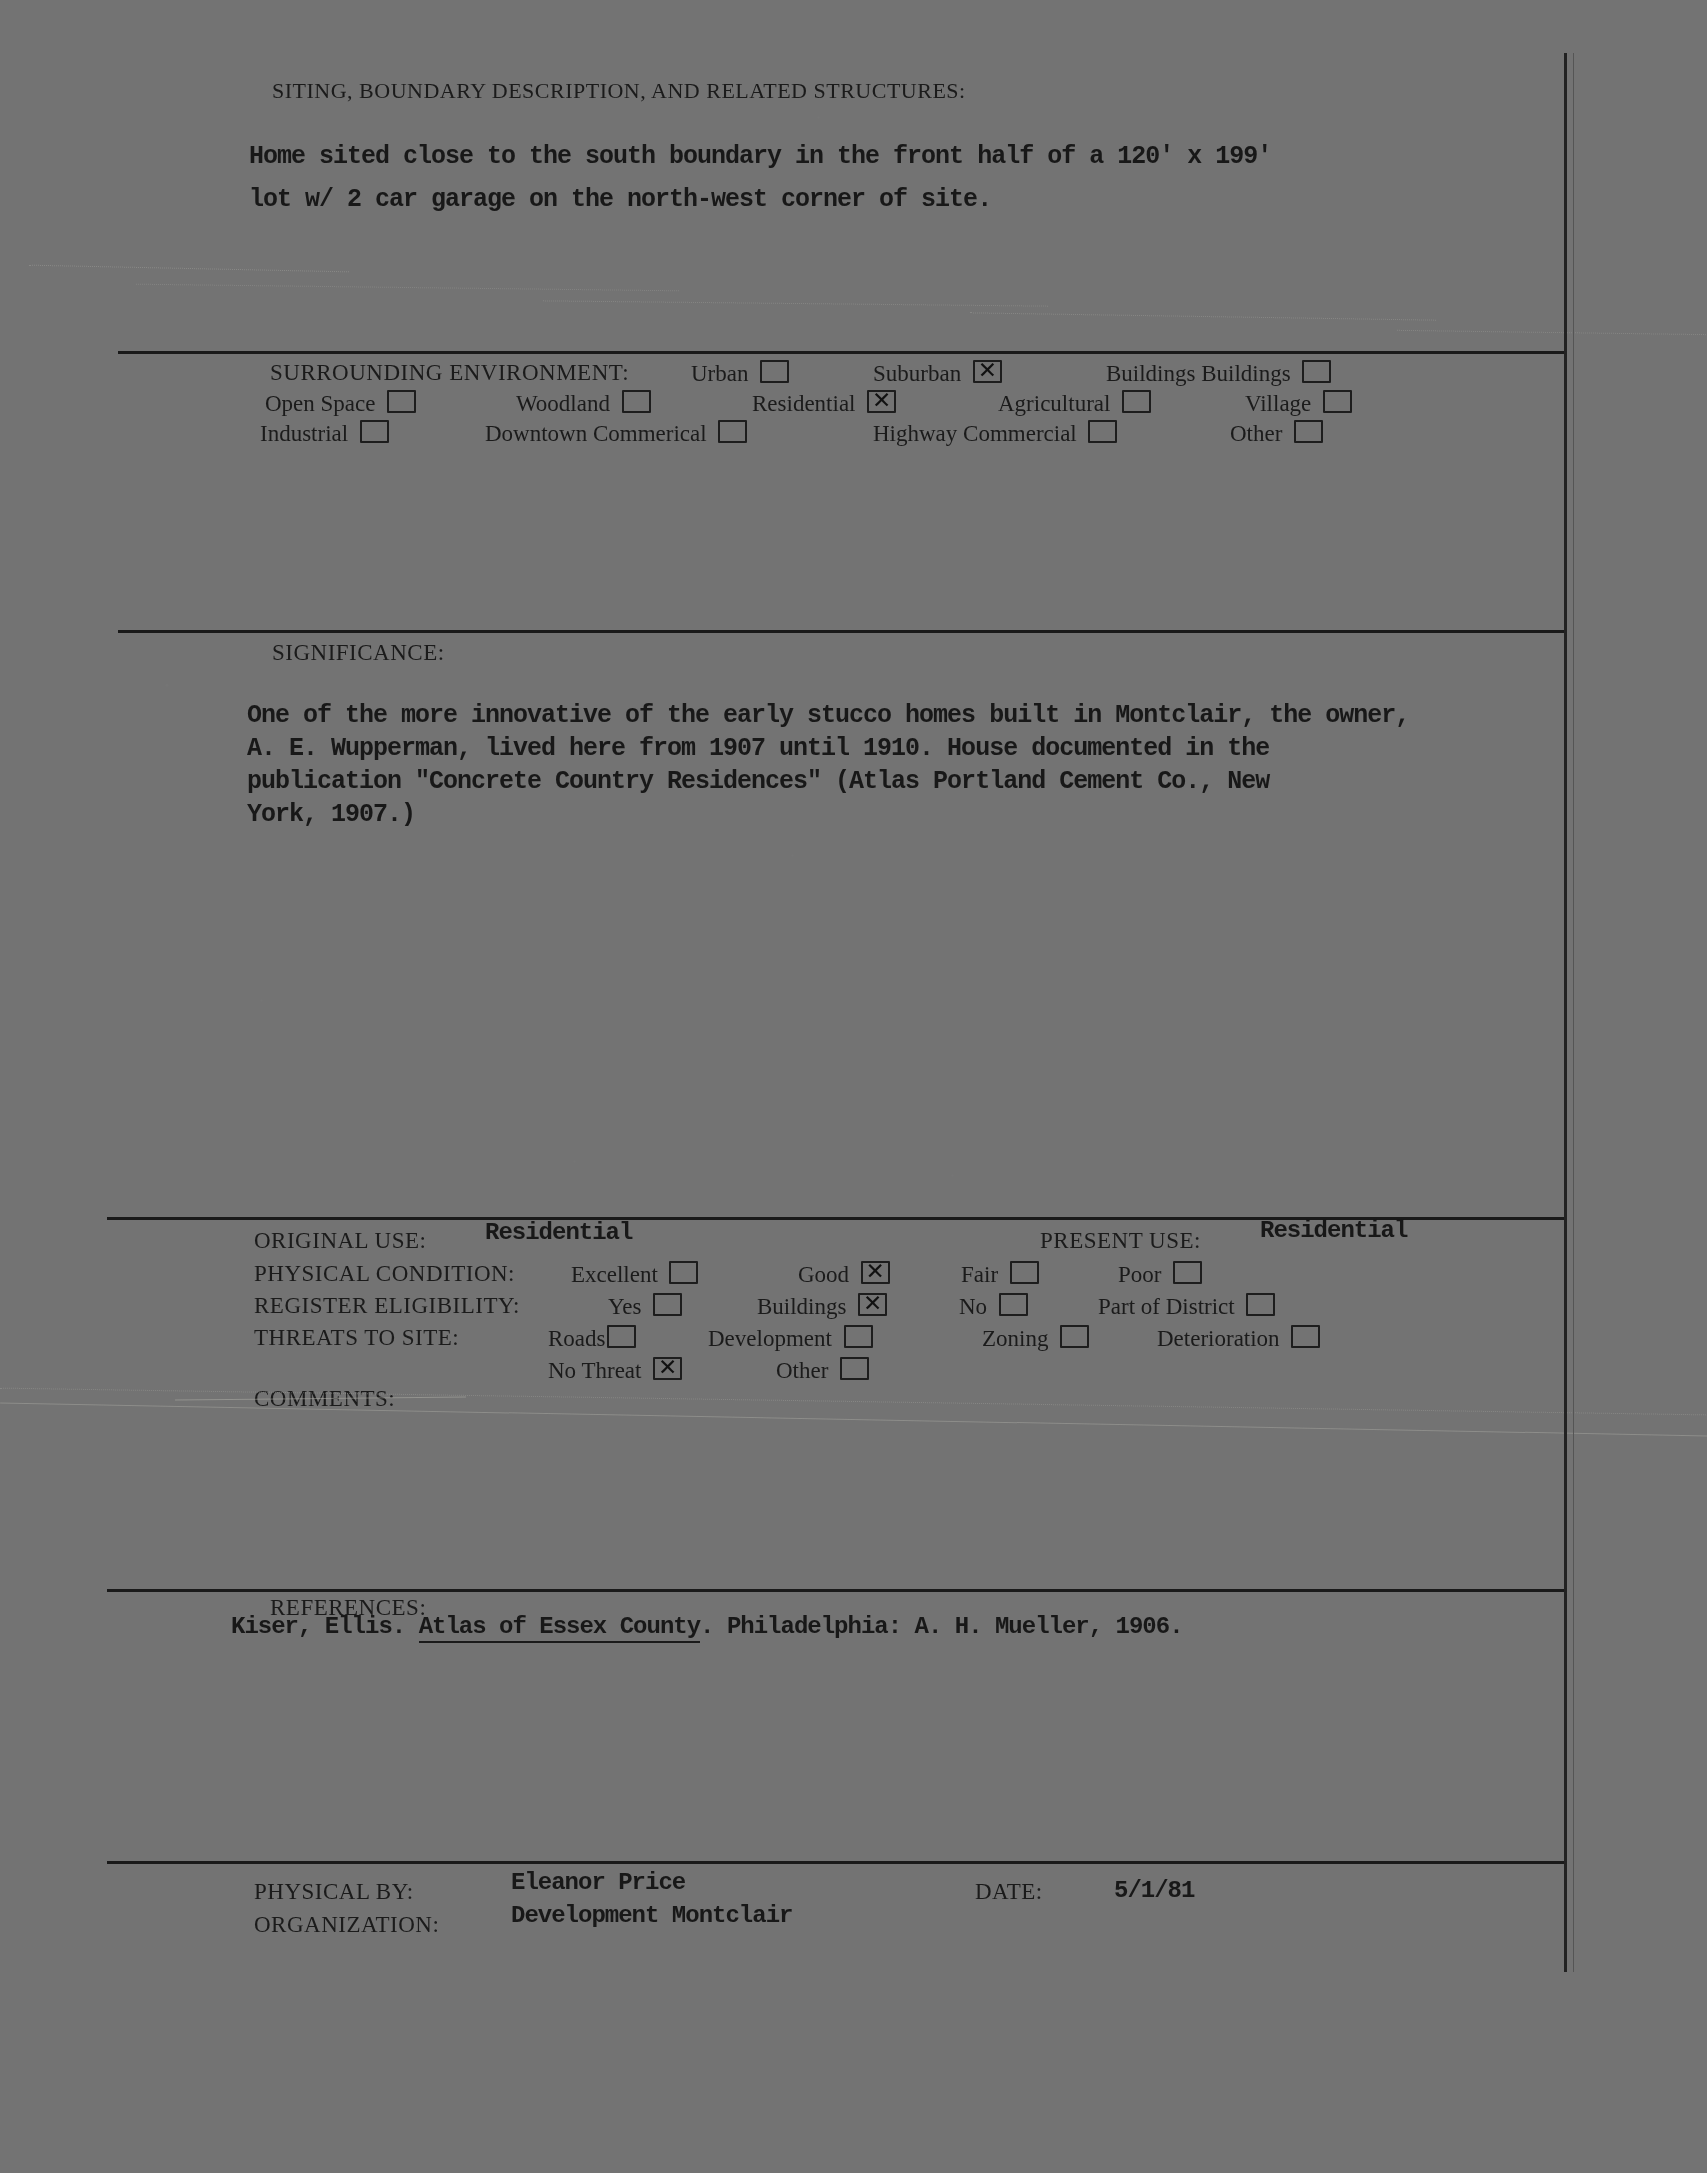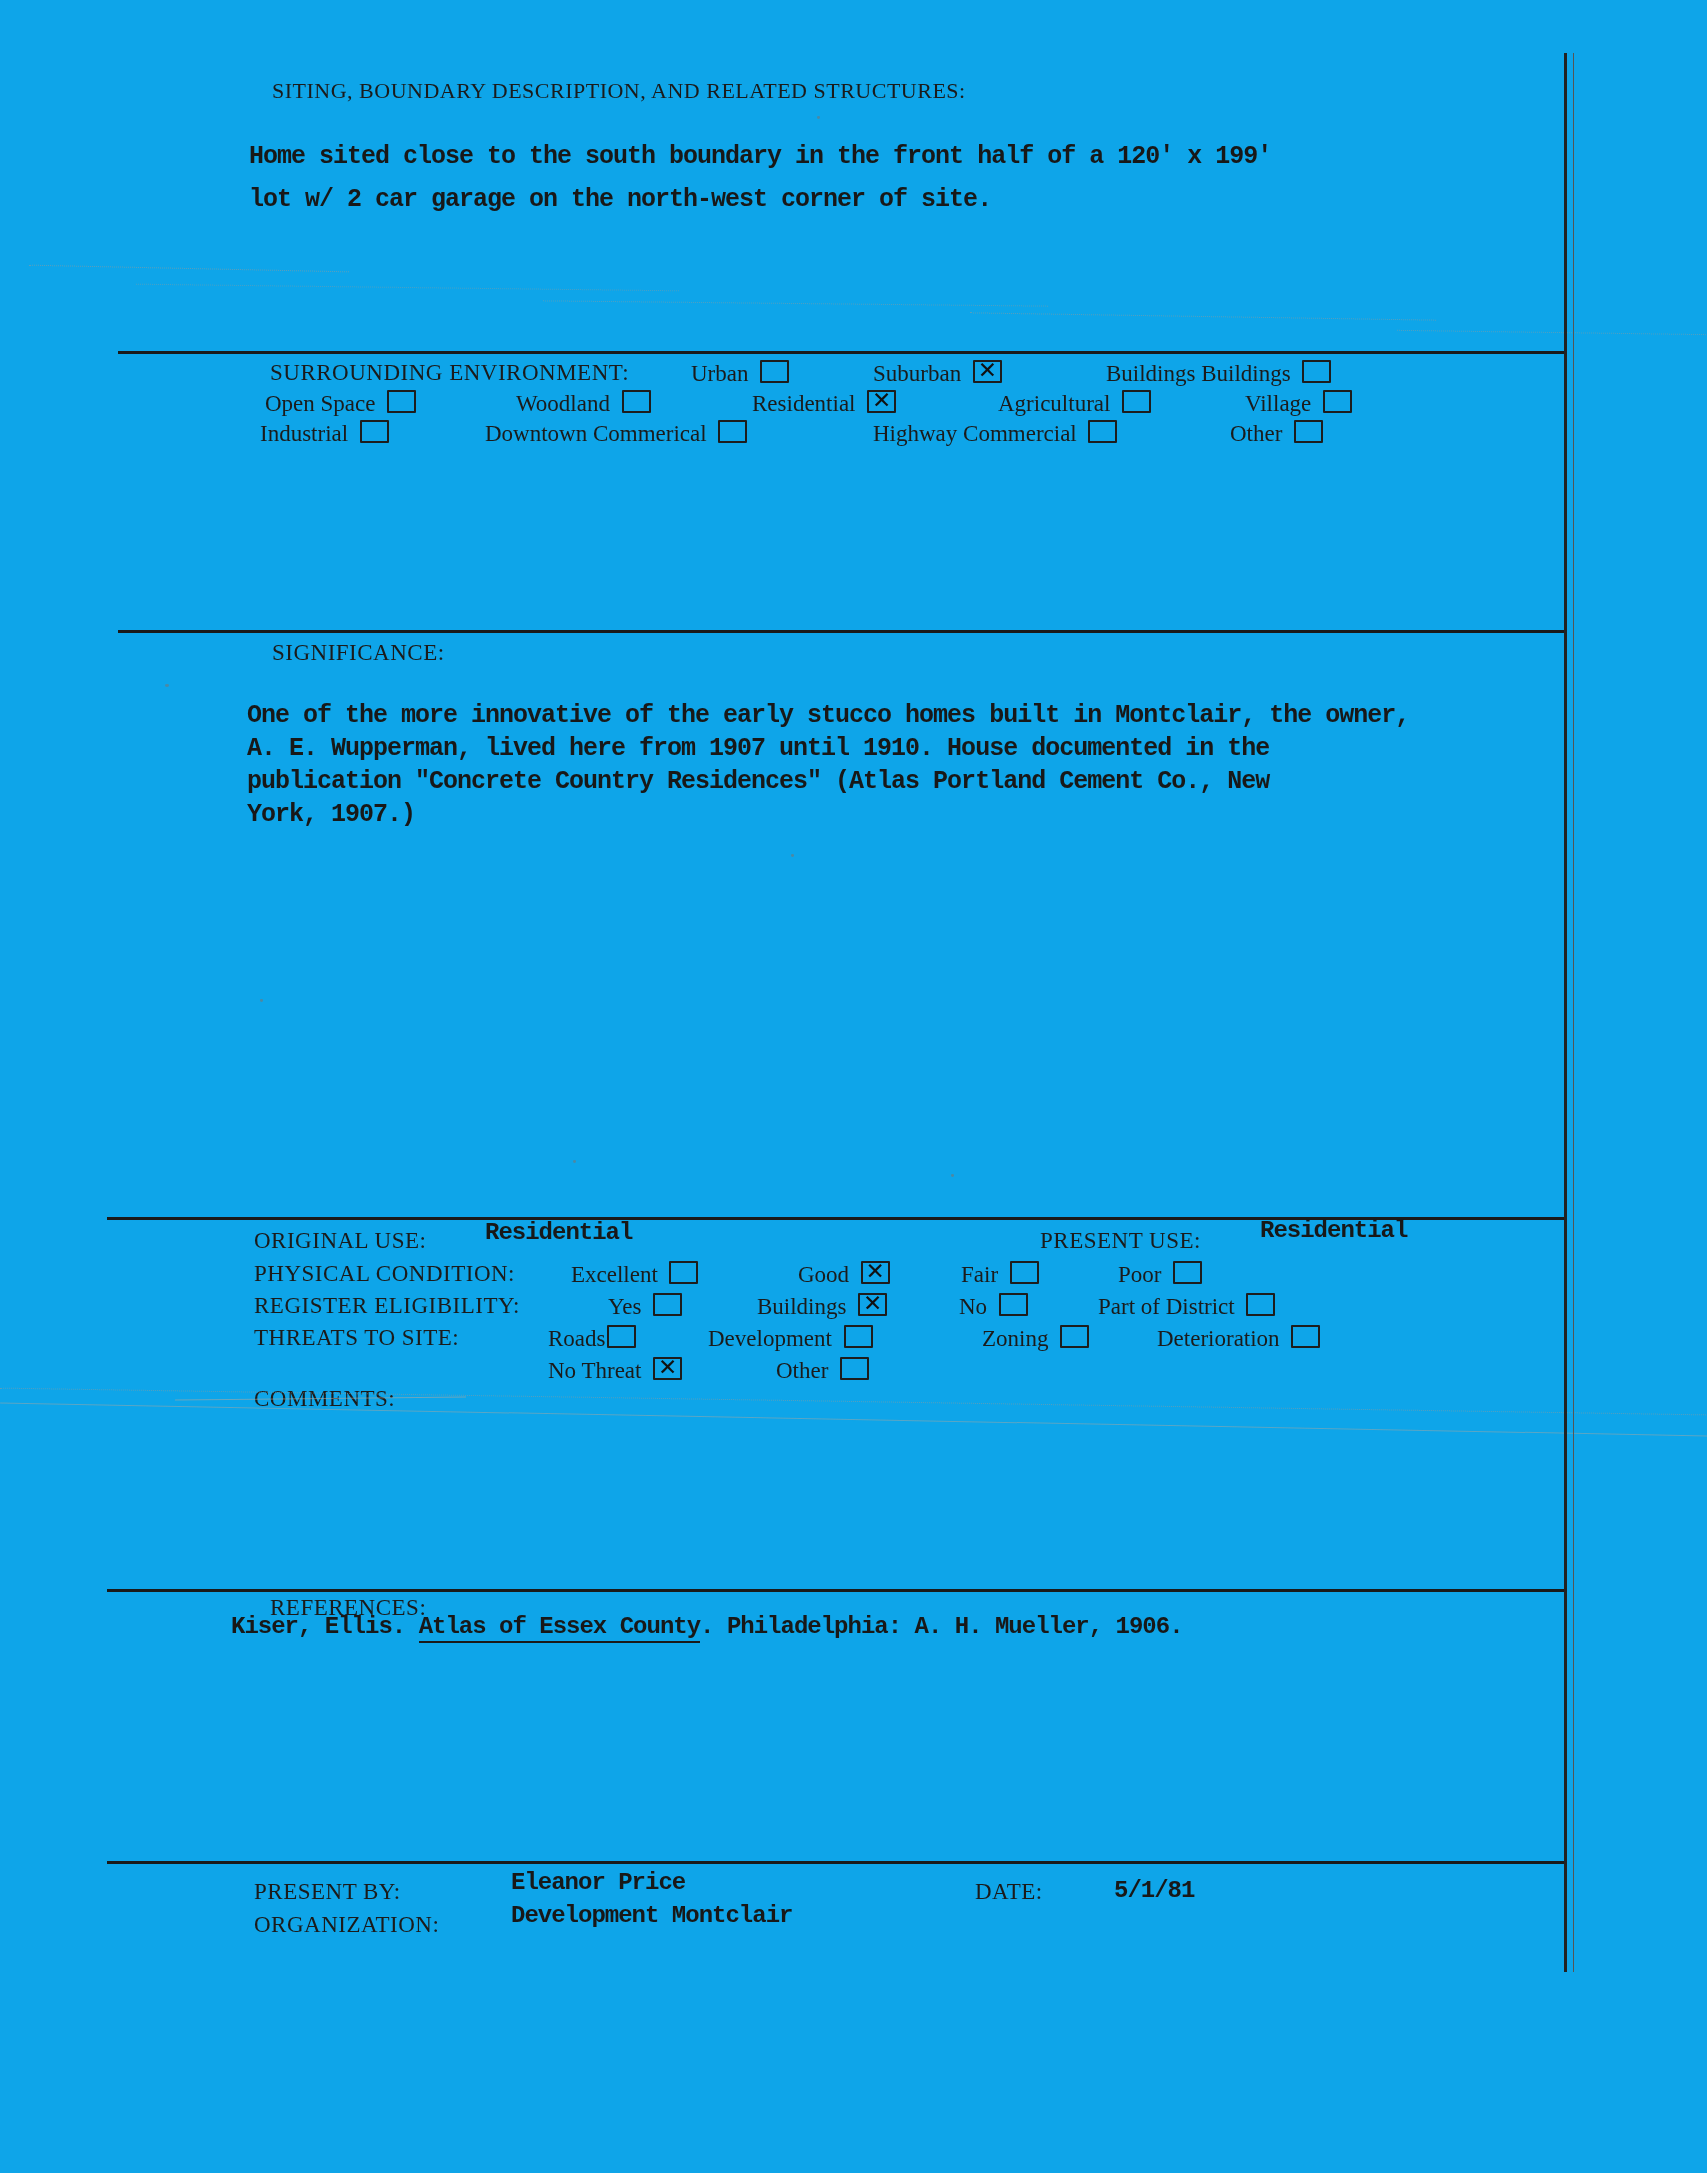--- a/index.html
+++ b/index.html
@@ -1,18 +1,18 @@
 <!DOCTYPE html>
 <html><head>
 <meta charset="utf-8">
 <style>
   html,body { margin:0; padding:0; background:#e8e8e6; }
   .page {
     position:relative; width:1708px; height:2174px;
-    background:#0ea5e9; overflow:hidden;
+    background:#737373; overflow:hidden;
     font-family:"Liberation Serif", serif; color:#161616;
   }
   .abs { position:absolute; white-space:nowrap; }
   .serif { font-family:"Liberation Serif", serif; font-size:23px; color:#1b1b1b; }
   .serif-label { font-family:"Liberation Serif", serif; font-size:23px; color:#1b1b1b; letter-spacing:0.5px; }
   .type {
     font-family:"Liberation Mono","DejaVu Sans Mono",monospace;
     font-size:25px; font-weight:700; color:#181818; letter-spacing:-1px;
   }
   .type-sm { font-size:24px; }
@@ -174,21 +174,21 @@
 
   <div class="hr" style="left:107px; top:1589px; width:1459px;"></div>
 
   <div class="abs serif-label" style="left:270px; top:1595px;">REFERENCES:</div>
   <div class="abs type type-sm" style="left:231px; top:1613px;">
     <span>Kiser, Ellis.  </span><span class="underlined">Atlas of Essex County</span><span>.  Philadelphia:  A. H. Mueller, 1906.</span>
   </div>
 
   <div class="hr" style="left:107px; top:1861px; width:1459px;"></div>
 
-  <div class="abs serif-label" style="left:254px; top:1879px;">PRESENT BY:</div>
+  <div class="abs serif-label" style="left:254px; top:1879px;">PHYSICAL BY:</div>
   <div class="abs type type-sm" style="left:511px; top:1869px;">Eleanor Price</div>
   <div class="abs serif-label" style="left:975px; top:1879px;">DATE:</div>
   <div class="abs type type-sm" style="left:1114px; top:1877px;">5/1/81</div>
   <div class="abs serif-label" style="left:254px; top:1912px;">ORGANIZATION:</div>
   <div class="abs type type-sm" style="left:511px; top:1902px;">Development Montclair</div>
 
   <div class="vline" style="left:1564px; top:53px; width:2.9px; height:1919px;"></div>
   <div class="vline" style="left:1573px; top:53px; width:1px; height:1919px; background:#555;"></div>
 
 </div>

